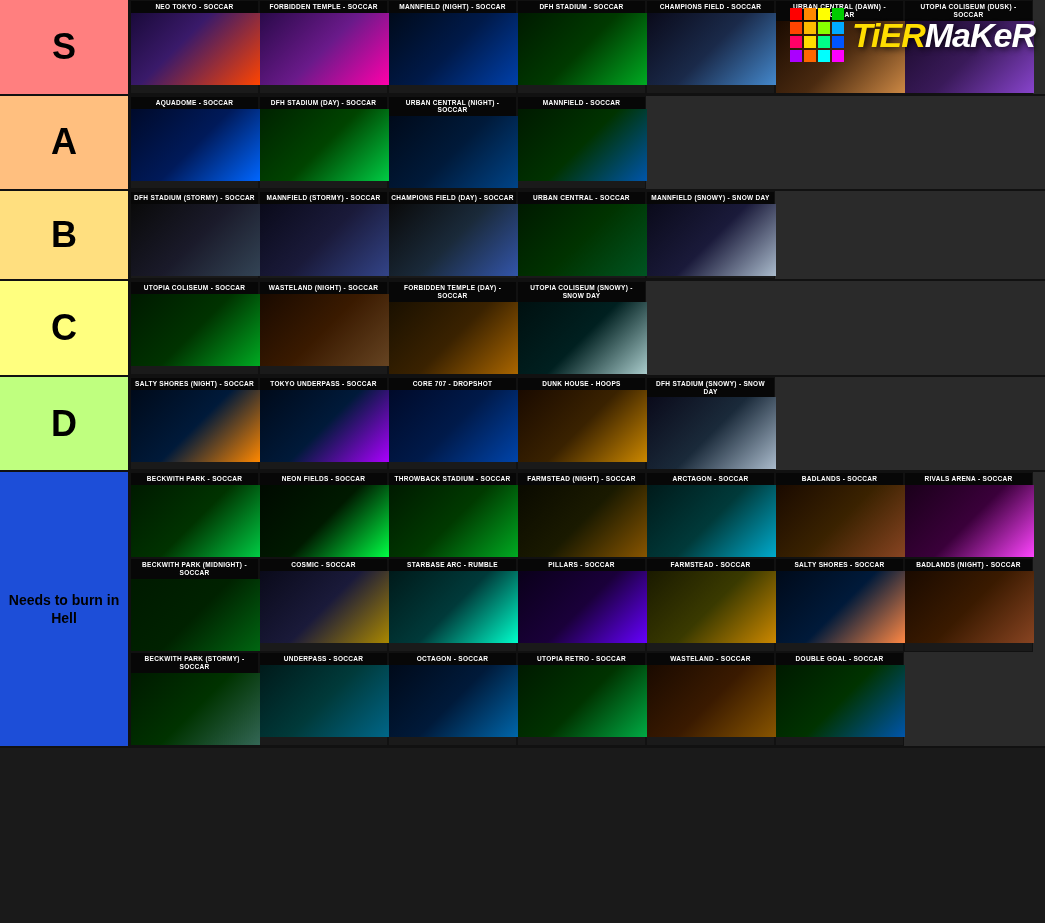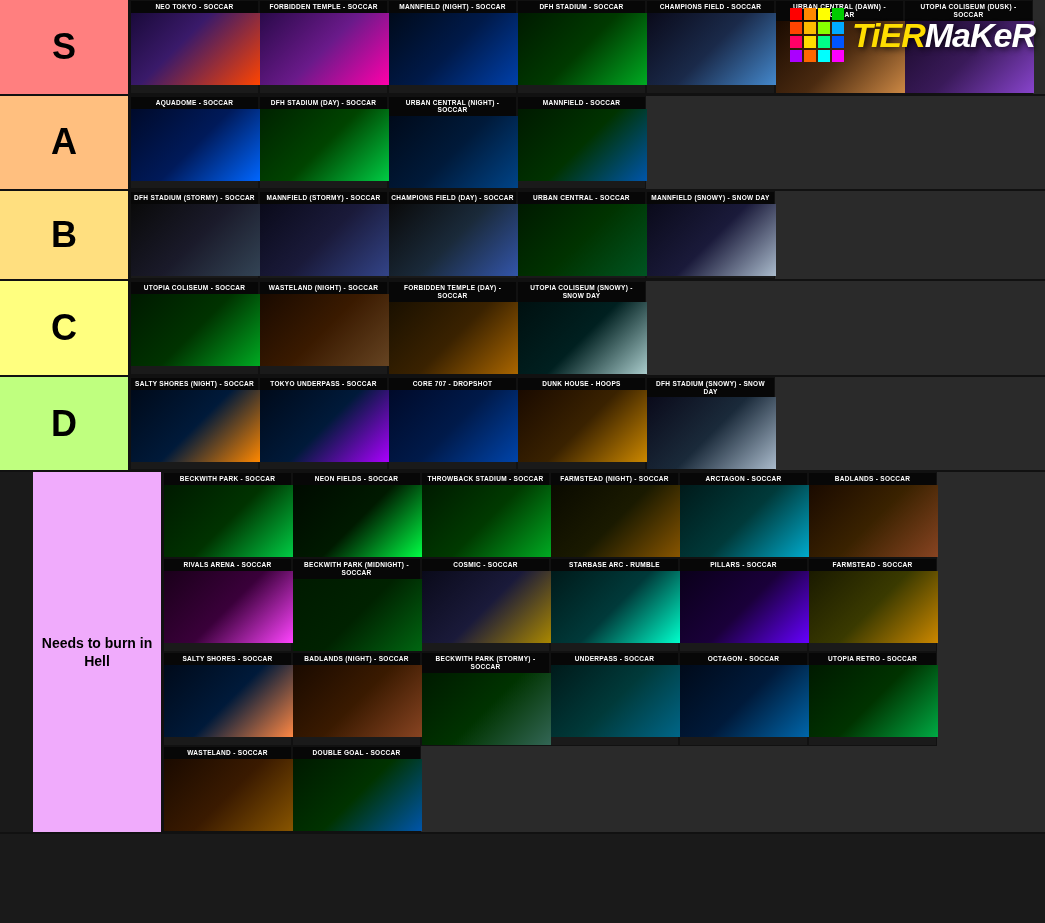--- a/index.html
+++ b/index.html
@@ -77,21 +77,21 @@
     .tier-s { background: #FF7F7F; }
     
     .tier-a { background: #FFBF7F; }
     
     .tier-b { background: #FFDF7F; }
     
     .tier-c { background: #FFFF7F; }
     
     .tier-d { background: #BFFF7F; }
     
-    .tier-f { background: #f0abfc; margin-left: 33px; }
+    .tier-f { background: #1d4ed8; }
 
     .tier-label-text {
       font-size: 36px;
       font-weight: bold;
     }
 
     .tier-f .tier-label-text {
       font-size: 14px;
       font-weight: bold;
       text-align: center;

